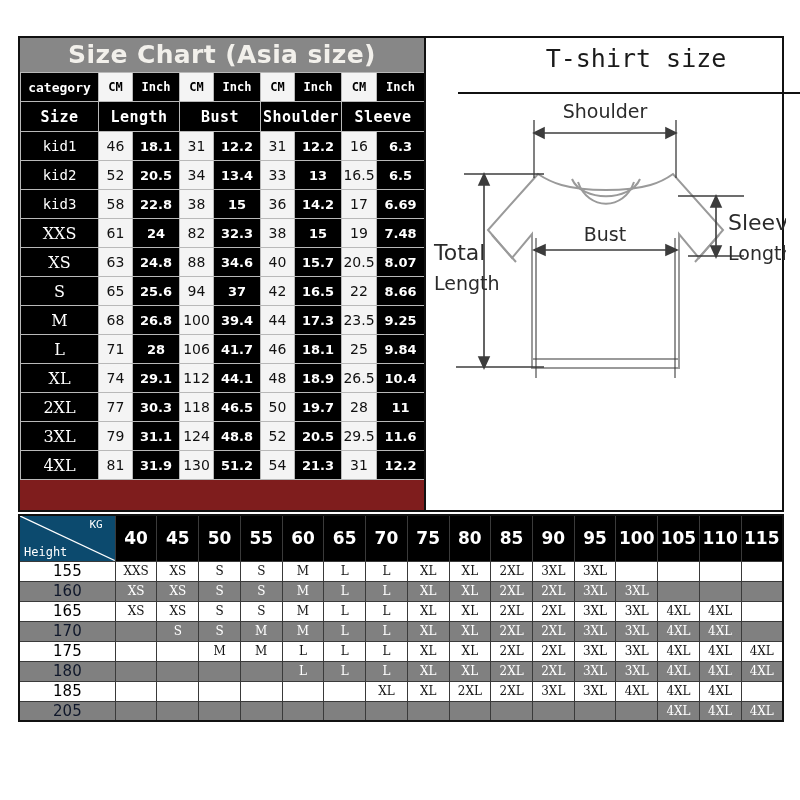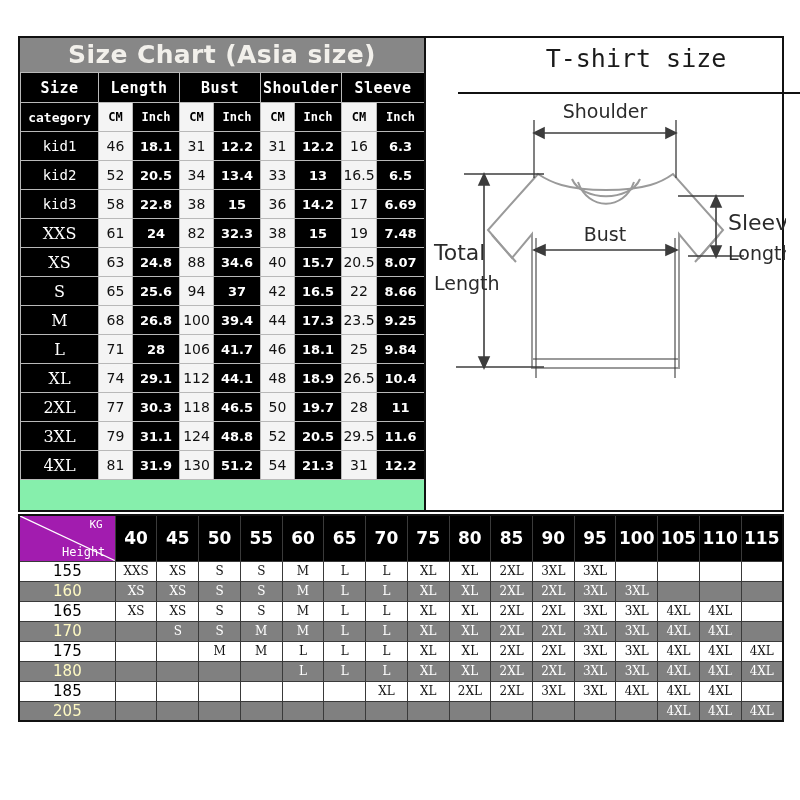--- a/index.html
+++ b/index.html
@@ -23,21 +23,21 @@
 
   
   .top-block {
     position: absolute;
     left: 18px;
     top: 36px;
     width: 766px;
     height: 476px;
     border: 2px solid #111111;
     box-sizing: border-box;
-    background: #86efac;
+    background: #7f1d1d;
   }
 
   .title-bar {
     position: absolute;
     left: 0;
     top: 0;
     width: 100%;
     height: 34px;
     background: #878787;
     box-sizing: border-box;
@@ -220,21 +220,21 @@
   }
   table.fit-table td.kg-head {
     background: #000000;
     color: #ffffff;
     font-weight: bold;
     font-family: "DejaVu Sans", sans-serif;
     font-size: 17px;
     height: 46px;
   }
   table.fit-table td.corner {
-    background: #a21caf;
+    background: #0c4a6e;
     color: #ffffff;
     height: 46px;
     position: relative;
     padding: 0;
   }
   .corner-inner {
     position: absolute;
     inset: 0;
   }
   .corner-kg {
@@ -245,37 +245,36 @@
     font-size: 11px;
     color: #ffffff;
   }
   .corner-height {
     position: absolute;
     left: 4px;
     bottom: 2px;
     font-family: "DejaVu Sans Mono", monospace;
     font-size: 12px;
     color: #ffffff;
-    margin-left: 38px;
   }
   .corner-diag {
     position: absolute;
     inset: 0;
     width: 100%;
     height: 100%;
   }
   table.fit-table tr.row-white td { background: #ffffff; color: #161616; }
   table.fit-table tr.row-gray  td { background: #808080; color: #ffffff; }
   table.fit-table td.hlabel {
     font-family: "DejaVu Sans", sans-serif;
     font-weight: normal;
     font-size: 15px;
   }
   table.fit-table tr.row-white td.hlabel { color: #000000; }
-  table.fit-table tr.row-gray  td.hlabel { color: #fef9c3; }
+  table.fit-table tr.row-gray  td.hlabel { color: #0f172a; }
   table.fit-table td.sz {
     font-family: "DejaVu Serif", serif;
     font-size: 12px;
   }
 </style>
 </head>
 <body>
 
 <div id="root">
 
@@ -292,36 +291,36 @@
           <col style="width:47px">
         <col style="width:34px">
           <col style="width:47px">
         <col style="width:34px">
           <col style="width:47px">
         <col style="width:35px">
           <col style="width:48px">
       </colgroup>
       <tbody id="size-table-body">
         <tr>
-          <td class="grp-head">Size</td>
-          <td class="grp-head" colspan="2">Length</td>
-          <td class="grp-head" colspan="2">Bust</td>
-          <td class="grp-head" colspan="2">Shoulder</td>
-          <td class="grp-head" colspan="2">Sleeve</td>
-        </tr>
-        <tr>
           <td class="cat-head">category</td>
           <td class="unit-cm">CM</td>
           <td class="unit-in">Inch</td>
           <td class="unit-cm">CM</td>
           <td class="unit-in">Inch</td>
           <td class="unit-cm">CM</td>
           <td class="unit-in">Inch</td>
           <td class="unit-cm">CM</td>
           <td class="unit-in">Inch</td>
+        </tr>
+        <tr>
+          <td class="grp-head">Size</td>
+          <td class="grp-head" colspan="2">Length</td>
+          <td class="grp-head" colspan="2">Bust</td>
+          <td class="grp-head" colspan="2">Shoulder</td>
+          <td class="grp-head" colspan="2">Sleeve</td>
         </tr>
       <tr>
             <td class="rowlabel kid">kid1</td>
             <td class="cell-cm">46</td>
             <td class="cell-in">18.1</td>
             <td class="cell-cm">31</td>
             <td class="cell-in">12.2</td>
             <td class="cell-cm">31</td>
             <td class="cell-in">12.2</td>
             <td class="cell-cm">16</td>

